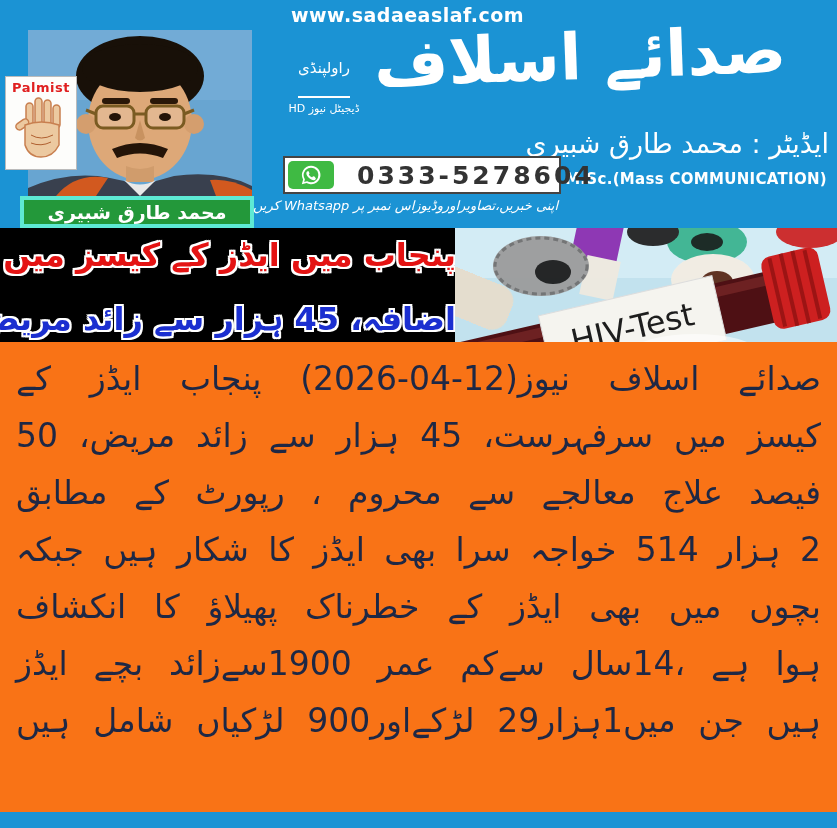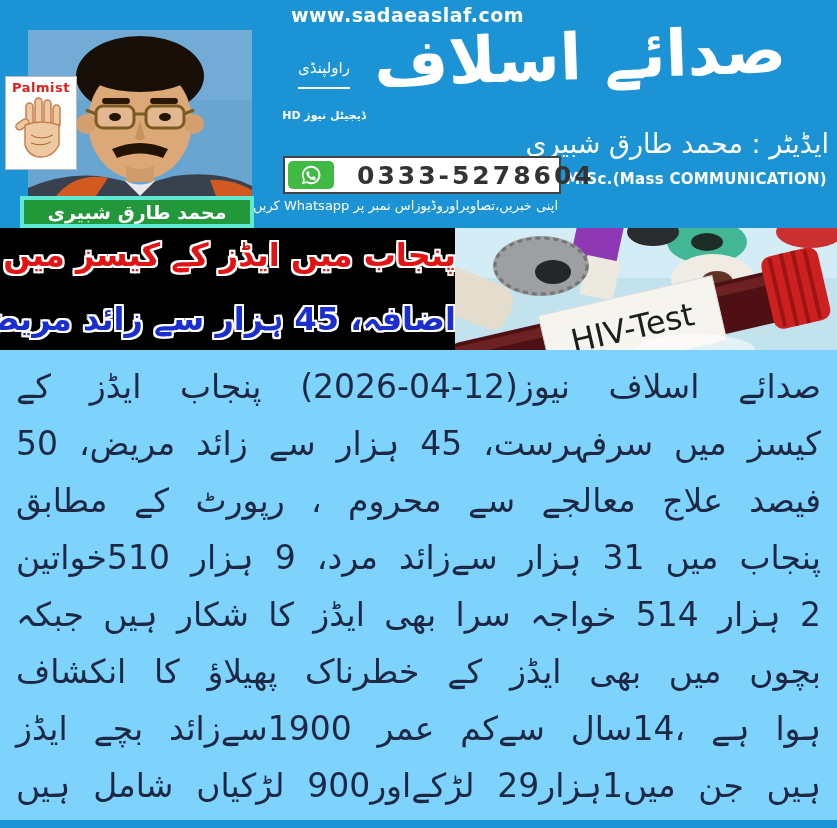--- a/index.html
+++ b/index.html
@@ -20,51 +20,51 @@
   .palmist-label{color:#e02020;font-size:13px;font-weight:bold;margin-top:3px;letter-spacing:.5px;}
 
   .url{position:absolute;left:266px;top:4px;color:#fff;font-size:19px;font-weight:bold;
        letter-spacing:.5px;white-space:nowrap;margin-left:25px;}
 
   .calligraphy{position:absolute;right:2px;top:22px;width:510px;text-align:center;color:#fff;
                font-size:64px;font-weight:bold;direction:rtl;line-height:1.1;
                transform:rotate(-2deg);white-space:nowrap;}
 
   .rawalpindi{position:absolute;left:282px;top:58px;width:84px;text-align:center;color:#fff;direction:rtl;}
-  .rawalpindi .city{font-size:15px;display:inline-block;border-bottom:2px solid #fff;padding-bottom:10px;}
-  .rawalpindi .chan{font-size:11px;margin-top:20px;font-weight:bold;}
+  .rawalpindi .city{font-size:15px;display:inline-block;border-bottom:2px solid #fff;padding-bottom:19px;}
+  .rawalpindi .chan{font-size:11px;margin-top:4px;font-weight:normal;}
 
   .editor{position:absolute;right:8px;top:128px;color:#fff;font-size:27px;direction:rtl;
           font-weight:normal;white-space:nowrap;}
   .msc{position:absolute;right:10px;top:170px;color:#fff;font-size:15px;font-weight:bold;
        letter-spacing:.3px;white-space:nowrap;}
 
   .wa-box{position:absolute;left:283px;top:156px;width:278px;height:38px;background:#fff;
           border:2px solid #444;box-sizing:border-box;display:flex;align-items:center;gap:23px;padding:3px;}
   .wa-icon{width:46px;height:28px;background:#3fba43;border-radius:5px;display:flex;
            align-items:center;justify-content:center;flex:0 0 auto;}
   .wa-number{font-size:25px;color:#333;font-weight:bold;letter-spacing:3px;white-space:nowrap;}
 
   .wa-note{position:absolute;left:286px;top:198px;width:272px;color:#fff;font-size:13px;
-           direction:rtl;text-align:center;white-space:nowrap;}
+           direction:rtl;text-align:center;white-space:nowrap;font-style:italic;}
   .email{position:absolute;right:8px;top:196px;color:#fff;font-size:20px;font-weight:bold;white-space:nowrap;}
 
   
   .band{position:absolute;left:0;top:228px;width:837px;height:130px;background:#000;}
   .band-text{position:absolute;left:0;top:0;width:456px;height:130px;}
   .hl{position:absolute;left:0;width:100%;text-align:center;direction:rtl;font-size:32px;
       font-weight:bold;white-space:nowrap;
       text-shadow:-2px -2px 0 #fff,2px -2px 0 #fff,-2px 2px 0 #fff,2px 2px 0 #fff,
                   0 -2px 0 #fff,0 2px 0 #fff,-2px 0 0 #fff,2px 0 0 #fff;}
   .hl1{top:8px;color:#e41313;}
   .hl2{top:72px;color:#1b2fd0;}
   .hiv-img{position:absolute;left:455px;top:0;width:382px;height:126px;}
 
   
-  .article{position:absolute;left:0;top:350px;width:837px;height:470px;background:#7dd3fc;
+  .article{position:absolute;left:0;top:342px;width:837px;height:470px;background:#f97316;
            box-sizing:border-box;padding:8px 16px 0 16px;}
   .article-line{direction:rtl;text-align:right;text-align-last:justify;color:#1e2845;
                 font-size:33px;line-height:57px;white-space:nowrap;font-weight:500;}
 </style>
 </head>
 <body>
 
 <div class="stage">
 
   <div class="header">
@@ -185,20 +185,19 @@
         </g>
         <ellipse cx="240" cy="122" rx="60" ry="16" fill="#ffffff" opacity="0.55"></ellipse>
       </svg>
     </div>
   </div>
 
   <div class="article">
     <div class="article-line">صدائے اسلاف نیوز(12-04-2026) پنجاب ایڈز کے</div>
     <div class="article-line">کیسز میں سرفہرست، 45 ہزار سے زائد مریض، 50</div>
     <div class="article-line">فیصد علاج معالجے سے محروم ، رپورٹ کے مطابق</div>
-    <div class="article-line">پنجاب میں 31 ہزار سےزائد مرد، 9 ہزار 510خواتین</div>
     <div class="article-line">2 ہزار 514 خواجہ سرا بھی ایڈز کا شکار ہیں جبکہ</div>
     <div class="article-line">بچوں میں بھی ایڈز کے خطرناک پھیلاؤ کا انکشاف</div>
     <div class="article-line">ہوا ہے ،14سال سےکم عمر 1900سےزائد بچے ایڈز</div>
     <div class="article-line">ہیں جن میں1ہزار29 لڑکےاور900 لڑکیاں شامل ہیں</div>
   </div>
 
 </div>
 
 </body></html>

